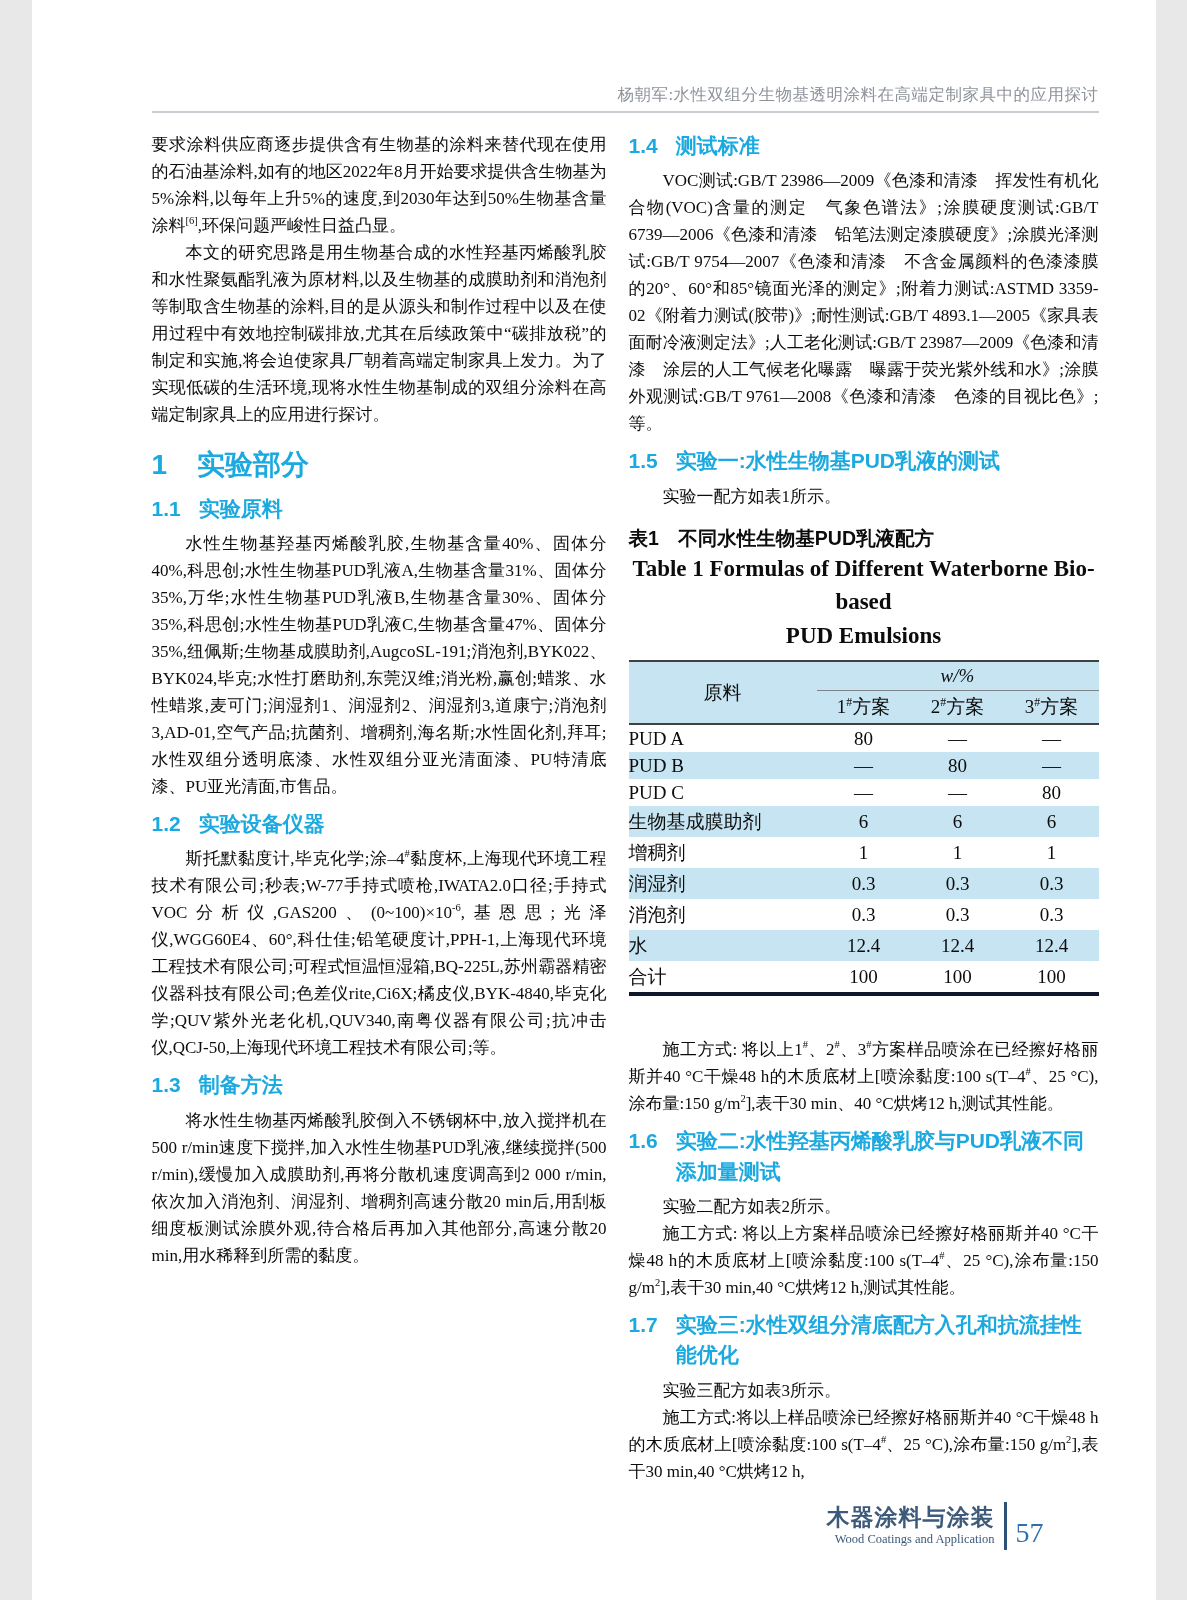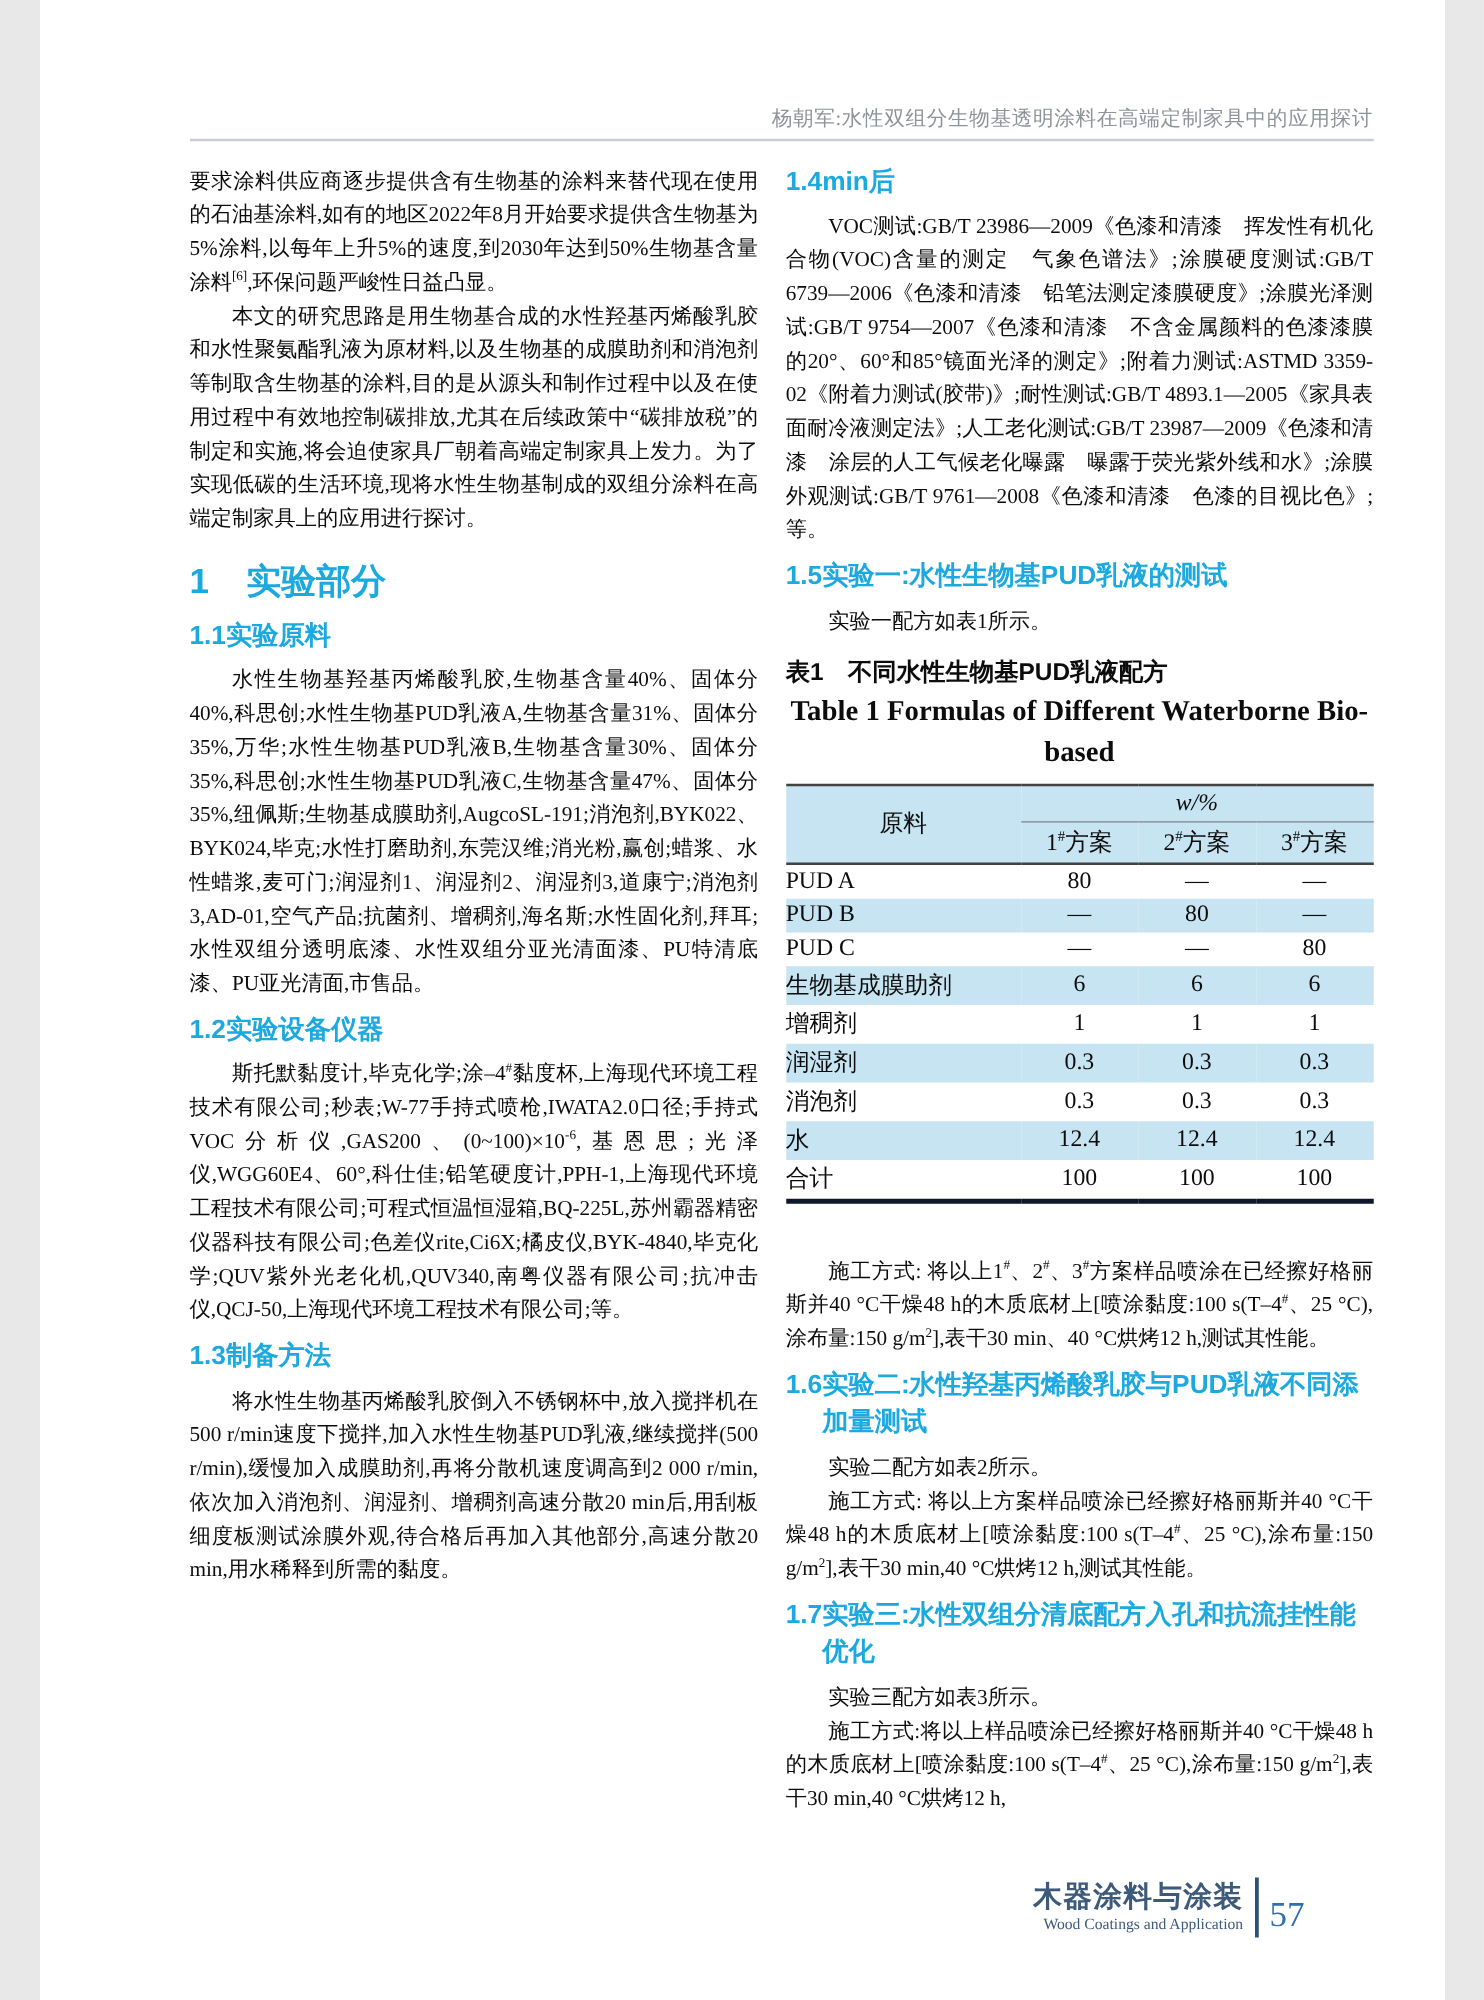--- a/index.html
+++ b/index.html
@@ -18,21 +18,21 @@
   .col-right{width:470px;}
   .para{font-size:17px;line-height:27px;text-align:justify;margin:0;}
   .ind{text-indent:2em;}
   sup{font-size:.62em;line-height:0;vertical-align:super;}
   .sec1{
     display:flex;gap:30px;align-items:baseline;margin:20px 0 12px 0;
     font-family:"Liberation Sans","DejaVu Sans",sans-serif;font-weight:bold;
     font-size:28px;color:#1ba9df;line-height:1.2;
   }
   .sec2{
-    display:flex;align-items:baseline;margin:9px 0 6px 0;
+    display:flex;gap:18px;align-items:baseline;margin:9px 0 6px 0;
     font-family:"Liberation Sans","DejaVu Sans",sans-serif;font-weight:bold;
     font-size:21px;color:#1ba9df;line-height:1.45;
   }
   .sec2 .sec-num{flex:0 0 auto;}
   .sec2 .sec-title{flex:1 1 auto;}
   .tblock{margin-top:14px;}
   .tcap-zh{
     text-align:left;font-family:"Liberation Sans","DejaVu Sans",sans-serif;
     font-weight:bold;font-size:19.5px;line-height:1.45;margin:0;
   }
@@ -99,33 +99,34 @@
       <div class="sec2">
         <span class="sec-num">1.3</span>
         <span class="sec-title">制备方法</span>
       </div>
       <p class="para ind">将水性生物基丙烯酸乳胶倒入不锈钢杯中,放入搅拌机在500 r/min速度下搅拌,加入水性生物基PUD乳液,继续搅拌(500 r/min),缓慢加入成膜助剂,再将分散机速度调高到2 000 r/min,依次加入消泡剂、润湿剂、增稠剂高速分散20 min后,用刮板细度板测试涂膜外观,待合格后再加入其他部分,高速分散20 min,用水稀释到所需的黏度。</p>
     </div>
 
     <div class="col col-right">
       <div class="sec2" style="margin-top:0;">
         <span class="sec-num">1.4</span>
-        <span class="sec-title">min后</span>
+        <span class="sec-title">测试标准</span>
       </div>
       <p class="para ind">VOC测试:GB/T 23986—2009《色漆和清漆　挥发性有机化合物(VOC)含量的测定　气象色谱法》;涂膜硬度测试:GB/T 6739—2006《色漆和清漆　铅笔法测定漆膜硬度》;涂膜光泽测试:GB/T 9754—2007《色漆和清漆　不含金属颜料的色漆漆膜的20°、60°和85°镜面光泽的测定》;附着力测试:ASTMD 3359-02《附着力测试(胶带)》;耐性测试:GB/T 4893.1—2005《家具表面耐冷液测定法》;人工老化测试:GB/T 23987—2009《色漆和清漆　涂层的人工气候老化曝露　曝露于荧光紫外线和水》;涂膜外观测试:GB/T 9761—2008《色漆和清漆　色漆的目视比色》;等。</p>
 
       <div class="sec2">
         <span class="sec-num">1.5</span>
         <span class="sec-title">实验一:水性生物基PUD乳液的测试</span>
       </div>
       <p class="para ind">实验一配方如表1所示。</p>
 
       <div class="tblock">
         <p class="tcap-zh">表1　不同水性生物基PUD乳液配方</p>
         <p class="tcap-en">Table 1   Formulas of Different Waterborne Bio-based</p>
+        <p class="tcap-en">PUD Emulsions</p>
 
         <table class="formulas">
           <thead>
             <tr>
               <th class="mat-head" rowspan="2">原料</th>
               <th class="w-head" colspan="3"><i>w</i>/%</th>
             </tr>
             <tr>
               <th class="plan-head">1<sup>#</sup>方案</th>
               <th class="plan-head">2<sup>#</sup>方案</th>

